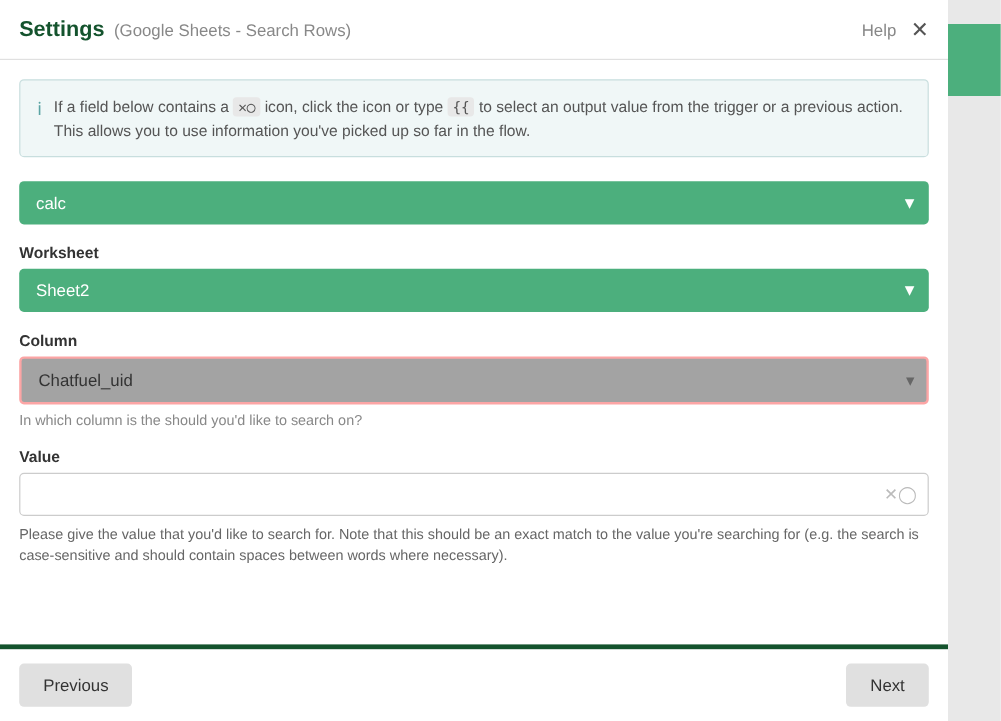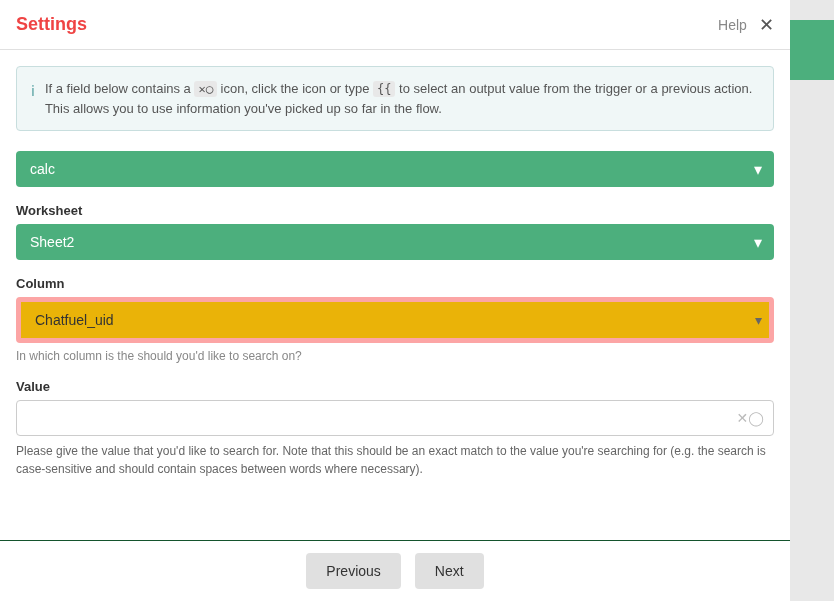--- a/index.html
+++ b/index.html
@@ -32,21 +32,21 @@
 
     .header-left {
       display: flex;
       align-items: baseline;
       gap: 8px;
     }
 
     .header-title {
       font-size: 18px;
       font-weight: 600;
-      color: #ef4444;
+      color: #14532d;
     }
 
     .header-subtitle {
       font-size: 14px;
       color: #888;
     }
 
     .header-right {
       display: flex;
       align-items: center;
@@ -150,23 +150,23 @@
       font-size: 16px;
     }
 
     .select-grey-wrapper {
       position: relative;
       width: 100%;
     }
 
     .select-grey-wrapper select {
       width: 100%;
-      background: #eab308;
-      color: #333;
-      border: 5px solid #fca5a5;
+      background: #a3a3a3;
+      color: #333;
+      border: 2px solid #fca5a5;
       border-radius: 4px;
       padding: 10px 36px 10px 14px;
       font-size: 14px;
       appearance: none;
       -webkit-appearance: none;
       cursor: pointer;
     }
 
     .select-grey-wrapper .chevron {
       position: absolute;
@@ -211,23 +211,23 @@
     .field-note {
       font-size: 12px;
       color: #666;
       margin-top: 6px;
       line-height: 1.5;
     }
 
     .footer {
       display: flex;
       align-items: center;
-      justify-content: center;
+      justify-content: space-between;
       padding: 12px 16px;
-      border-top: 1px solid #14532d;
+      border-top: 4px solid #14532d;
       background: #fff;
       gap: 14px;
     }
 
     .btn-prev {
       background: #e0e0e0;
       color: #333;
       border: none;
       border-radius: 4px;
       padding: 10px 20px;
@@ -275,20 +275,21 @@
     }
   </style>
 </head>
 <body>
 
 <div class="main-panel">
 
   <div class="header">
     <div class="header-left">
       <span class="header-title">Settings</span>
+      <span class="header-subtitle">(Google Sheets - Search Rows)</span>
     </div>
     <div class="header-right">
       <span class="help-link">Help</span>
       <span class="close-btn">✕</span>
     </div>
   </div>
 
   <div class="content">
 
     <div class="info-box">

